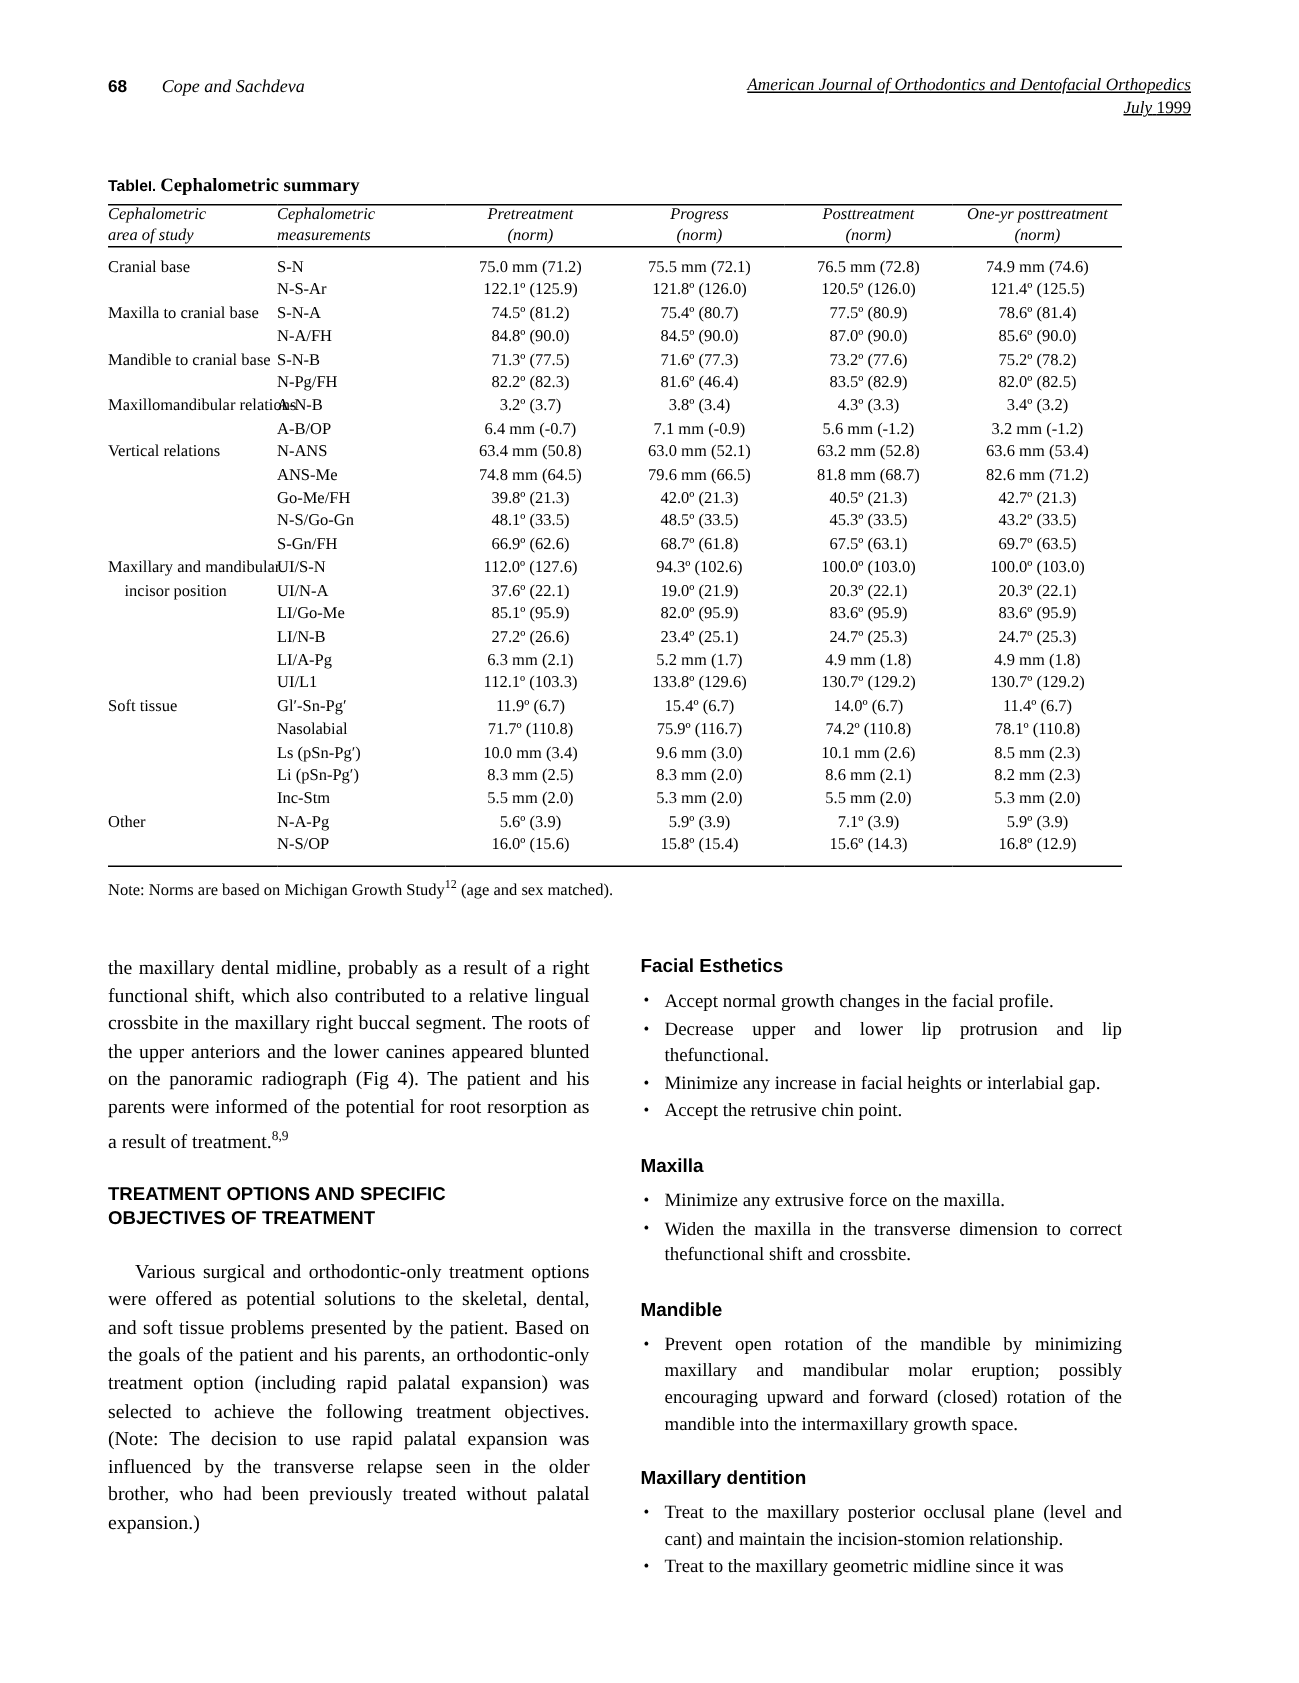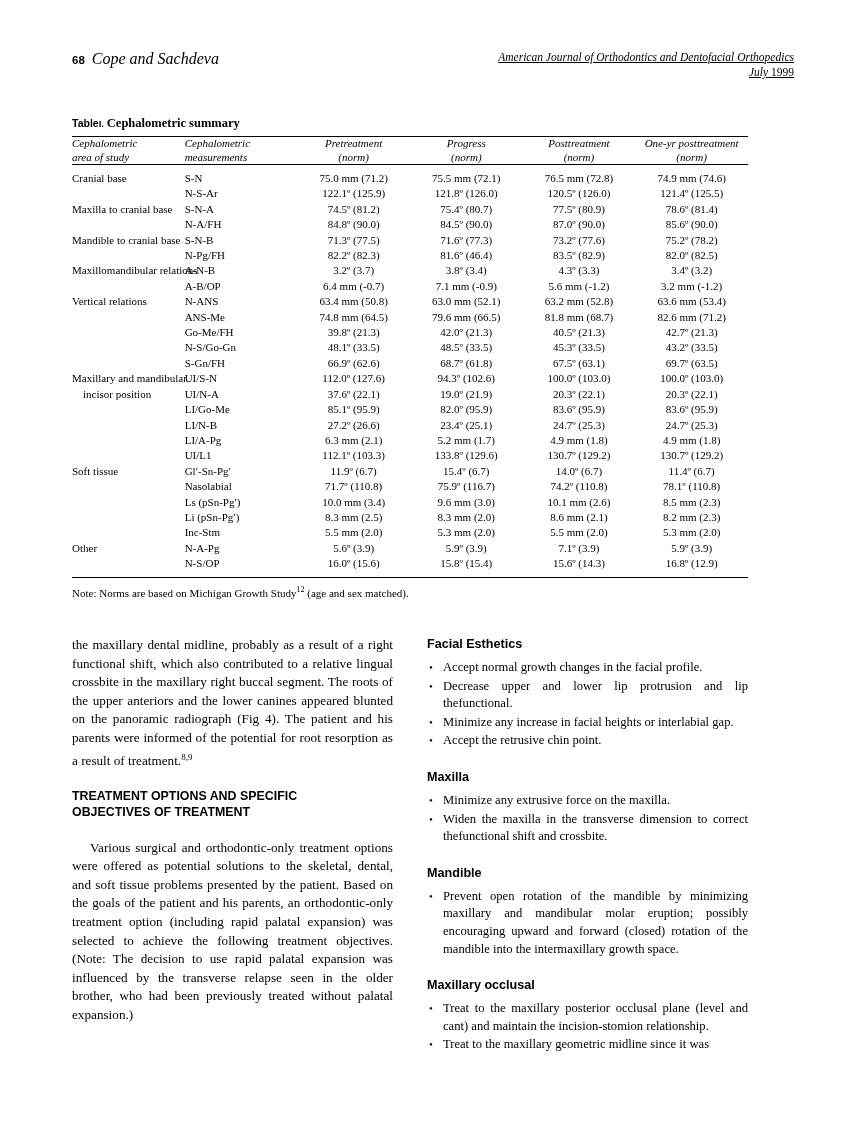--- a/index.html
+++ b/index.html
@@ -38,22 +38,22 @@
     font-size: 11.5px;
     white-space: nowrap;
   }
   .runhead-pageno {
     font-family: "Liberation Sans", sans-serif;
     font-weight: bold;
     font-size: 11.5px;
   }
   .runhead-authors {
     font-style: italic;
-    font-size: 16px;
-    margin-left: 7px;
+    font-size: 12px;
+    margin-left: 23px;
   }
   .runhead-right {
     position: absolute;
     right: 0;
     top: 0;
     text-align: right;
     font-style: italic;
     font-size: 11.5px;
     line-height: 15px;
     white-space: nowrap;
@@ -490,21 +490,21 @@
         </ul>
         <h3 class="sub-head spaced">Maxilla</h3>
         <ul class="bullets">
           <li><span class="bullet-dot">•</span><span>Minimize any extrusive force on the maxilla.</span></li>
           <li><span class="bullet-dot">•</span><span>Widen the maxilla in the transverse dimension to correct thefunctional shift and crossbite.</span></li>
         </ul>
         <h3 class="sub-head spaced">Mandible</h3>
         <ul class="bullets">
           <li><span class="bullet-dot">•</span><span>Prevent open rotation of the mandible by minimizing maxillary and mandibular molar eruption; possibly encouraging upward and forward (closed) rotation of the mandible into the intermaxillary growth space.</span></li>
         </ul>
-        <h3 class="sub-head spaced">Maxillary occlusal</h3>
+        <h3 class="sub-head spaced">Maxillary dentition</h3>
         <ul class="bullets">
           <li><span class="bullet-dot">•</span><span>Treat to the maxillary posterior occlusal plane (level and cant) and maintain the incision-stomion relationship.</span></li>
           <li><span class="bullet-dot">•</span><span>Treat to the maxillary geometric midline since it was</span></li>
         </ul>
       </div>
 
   </div>
 </div>
 
 </body></html>

